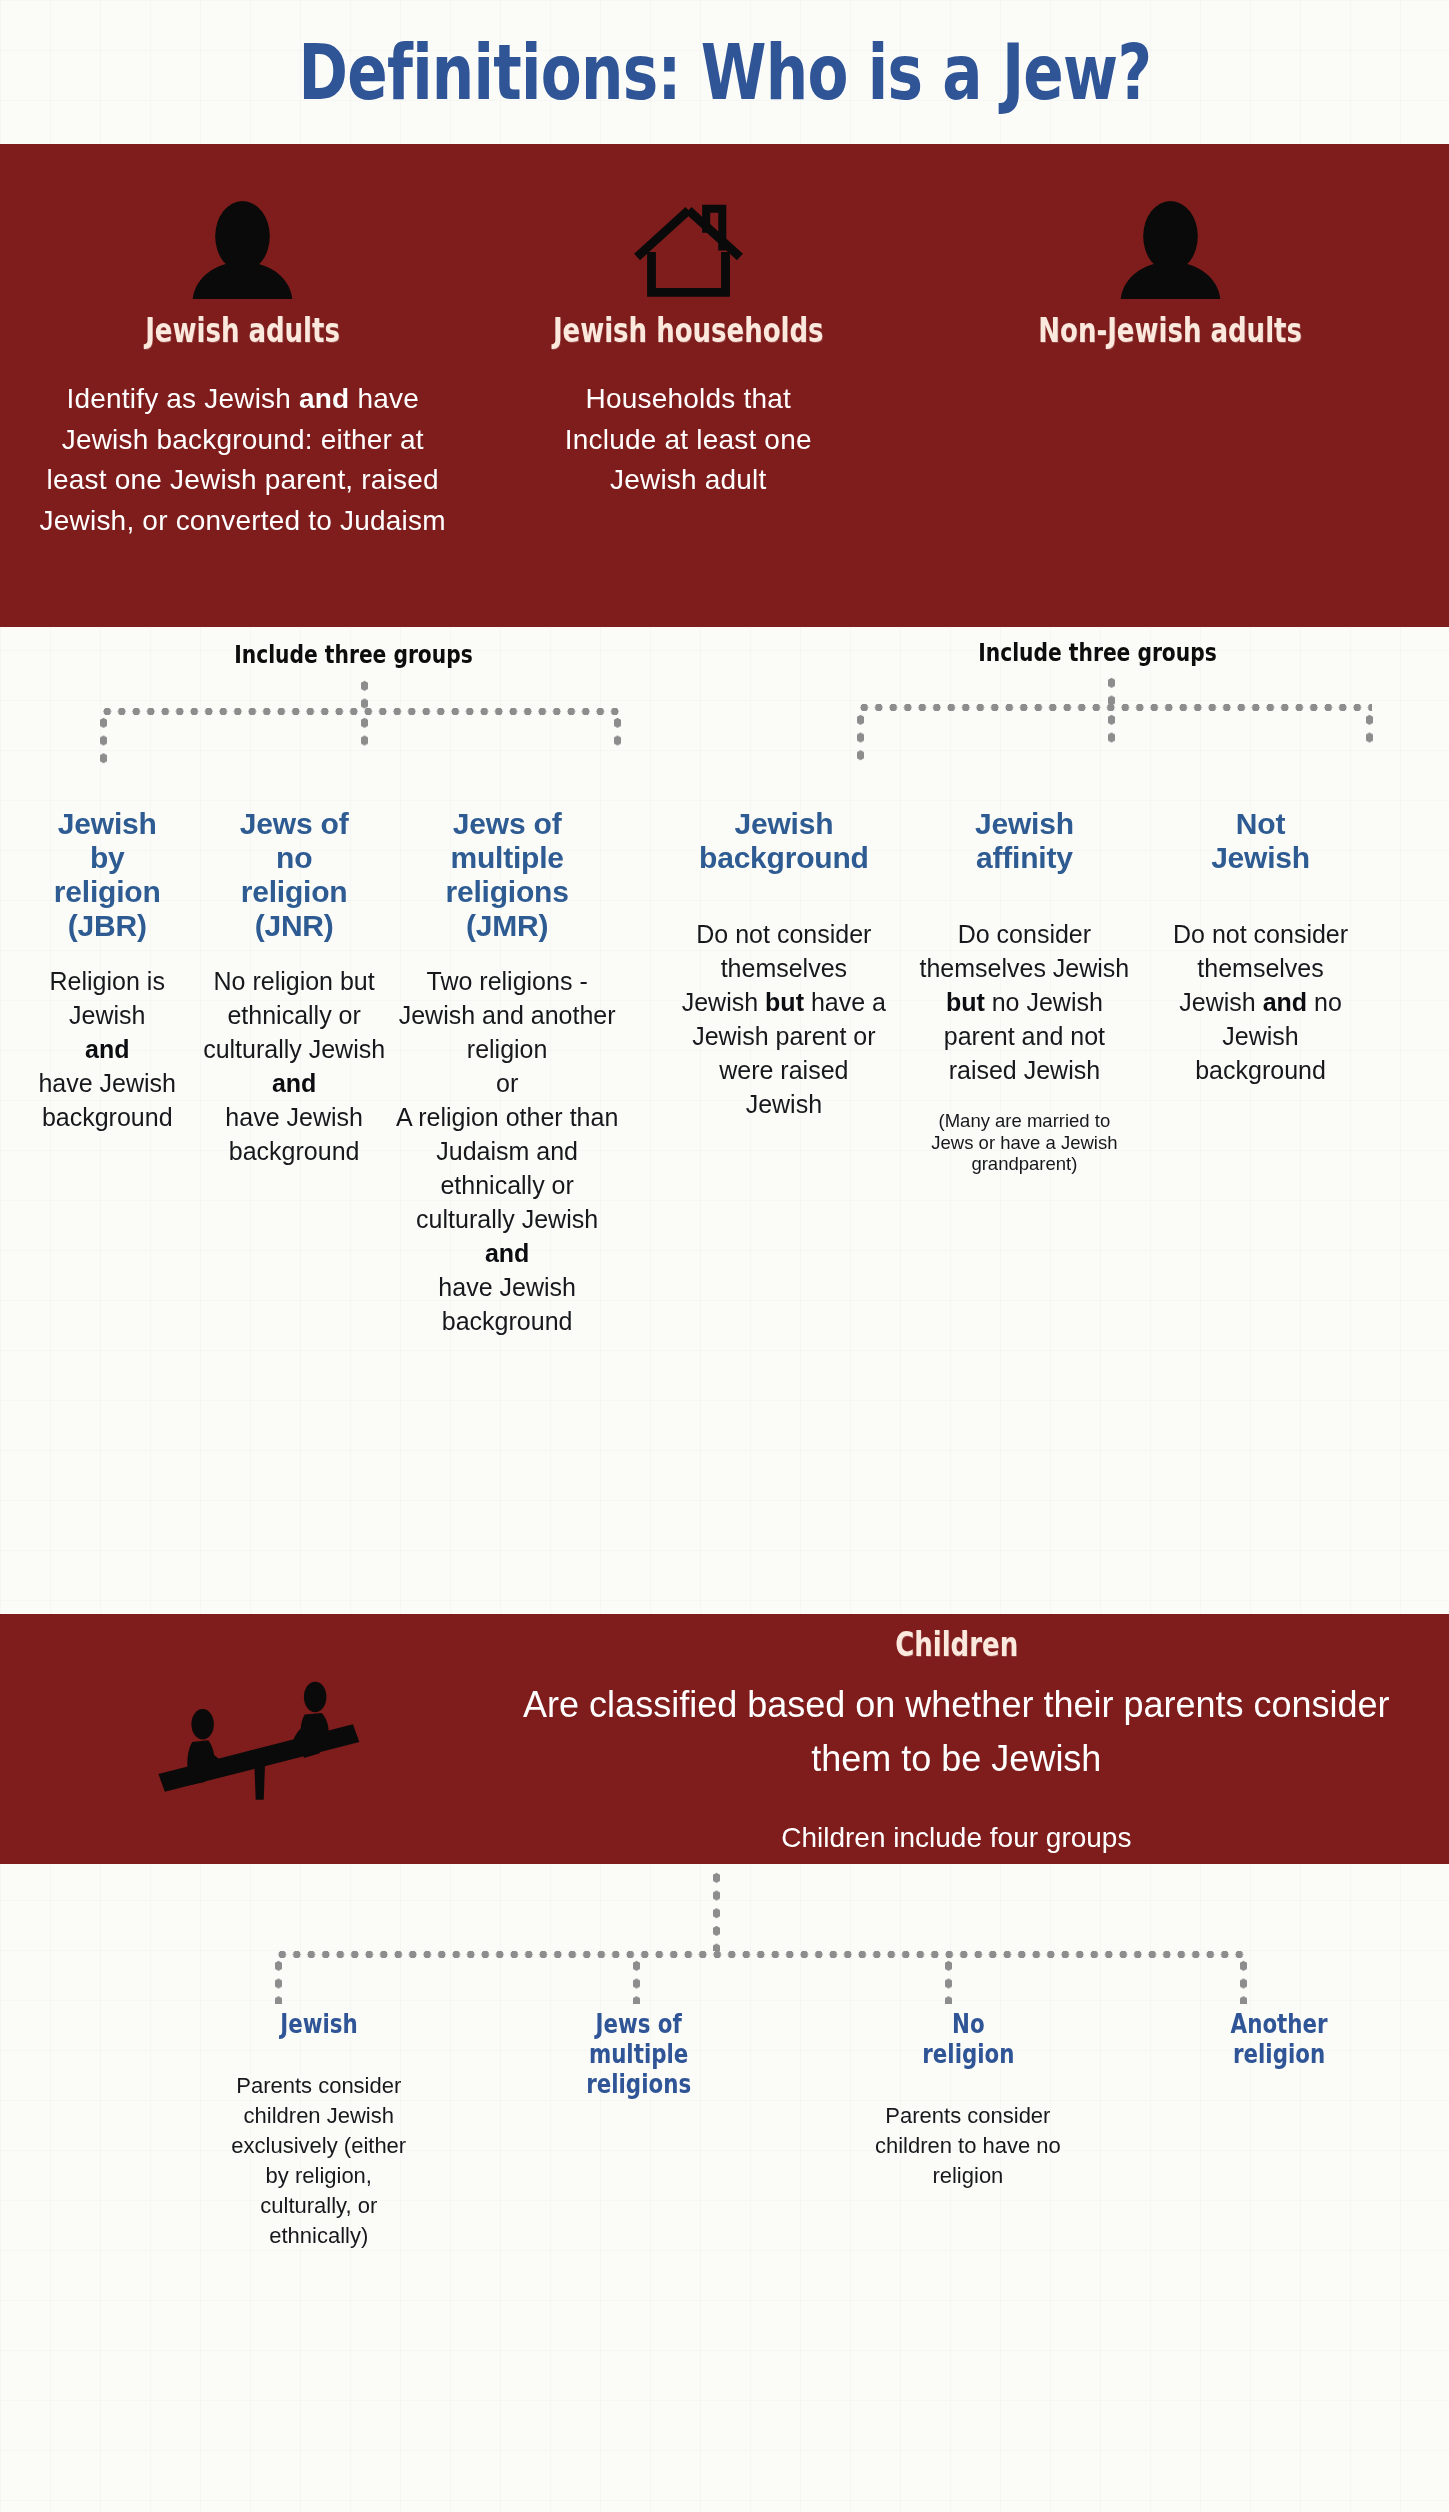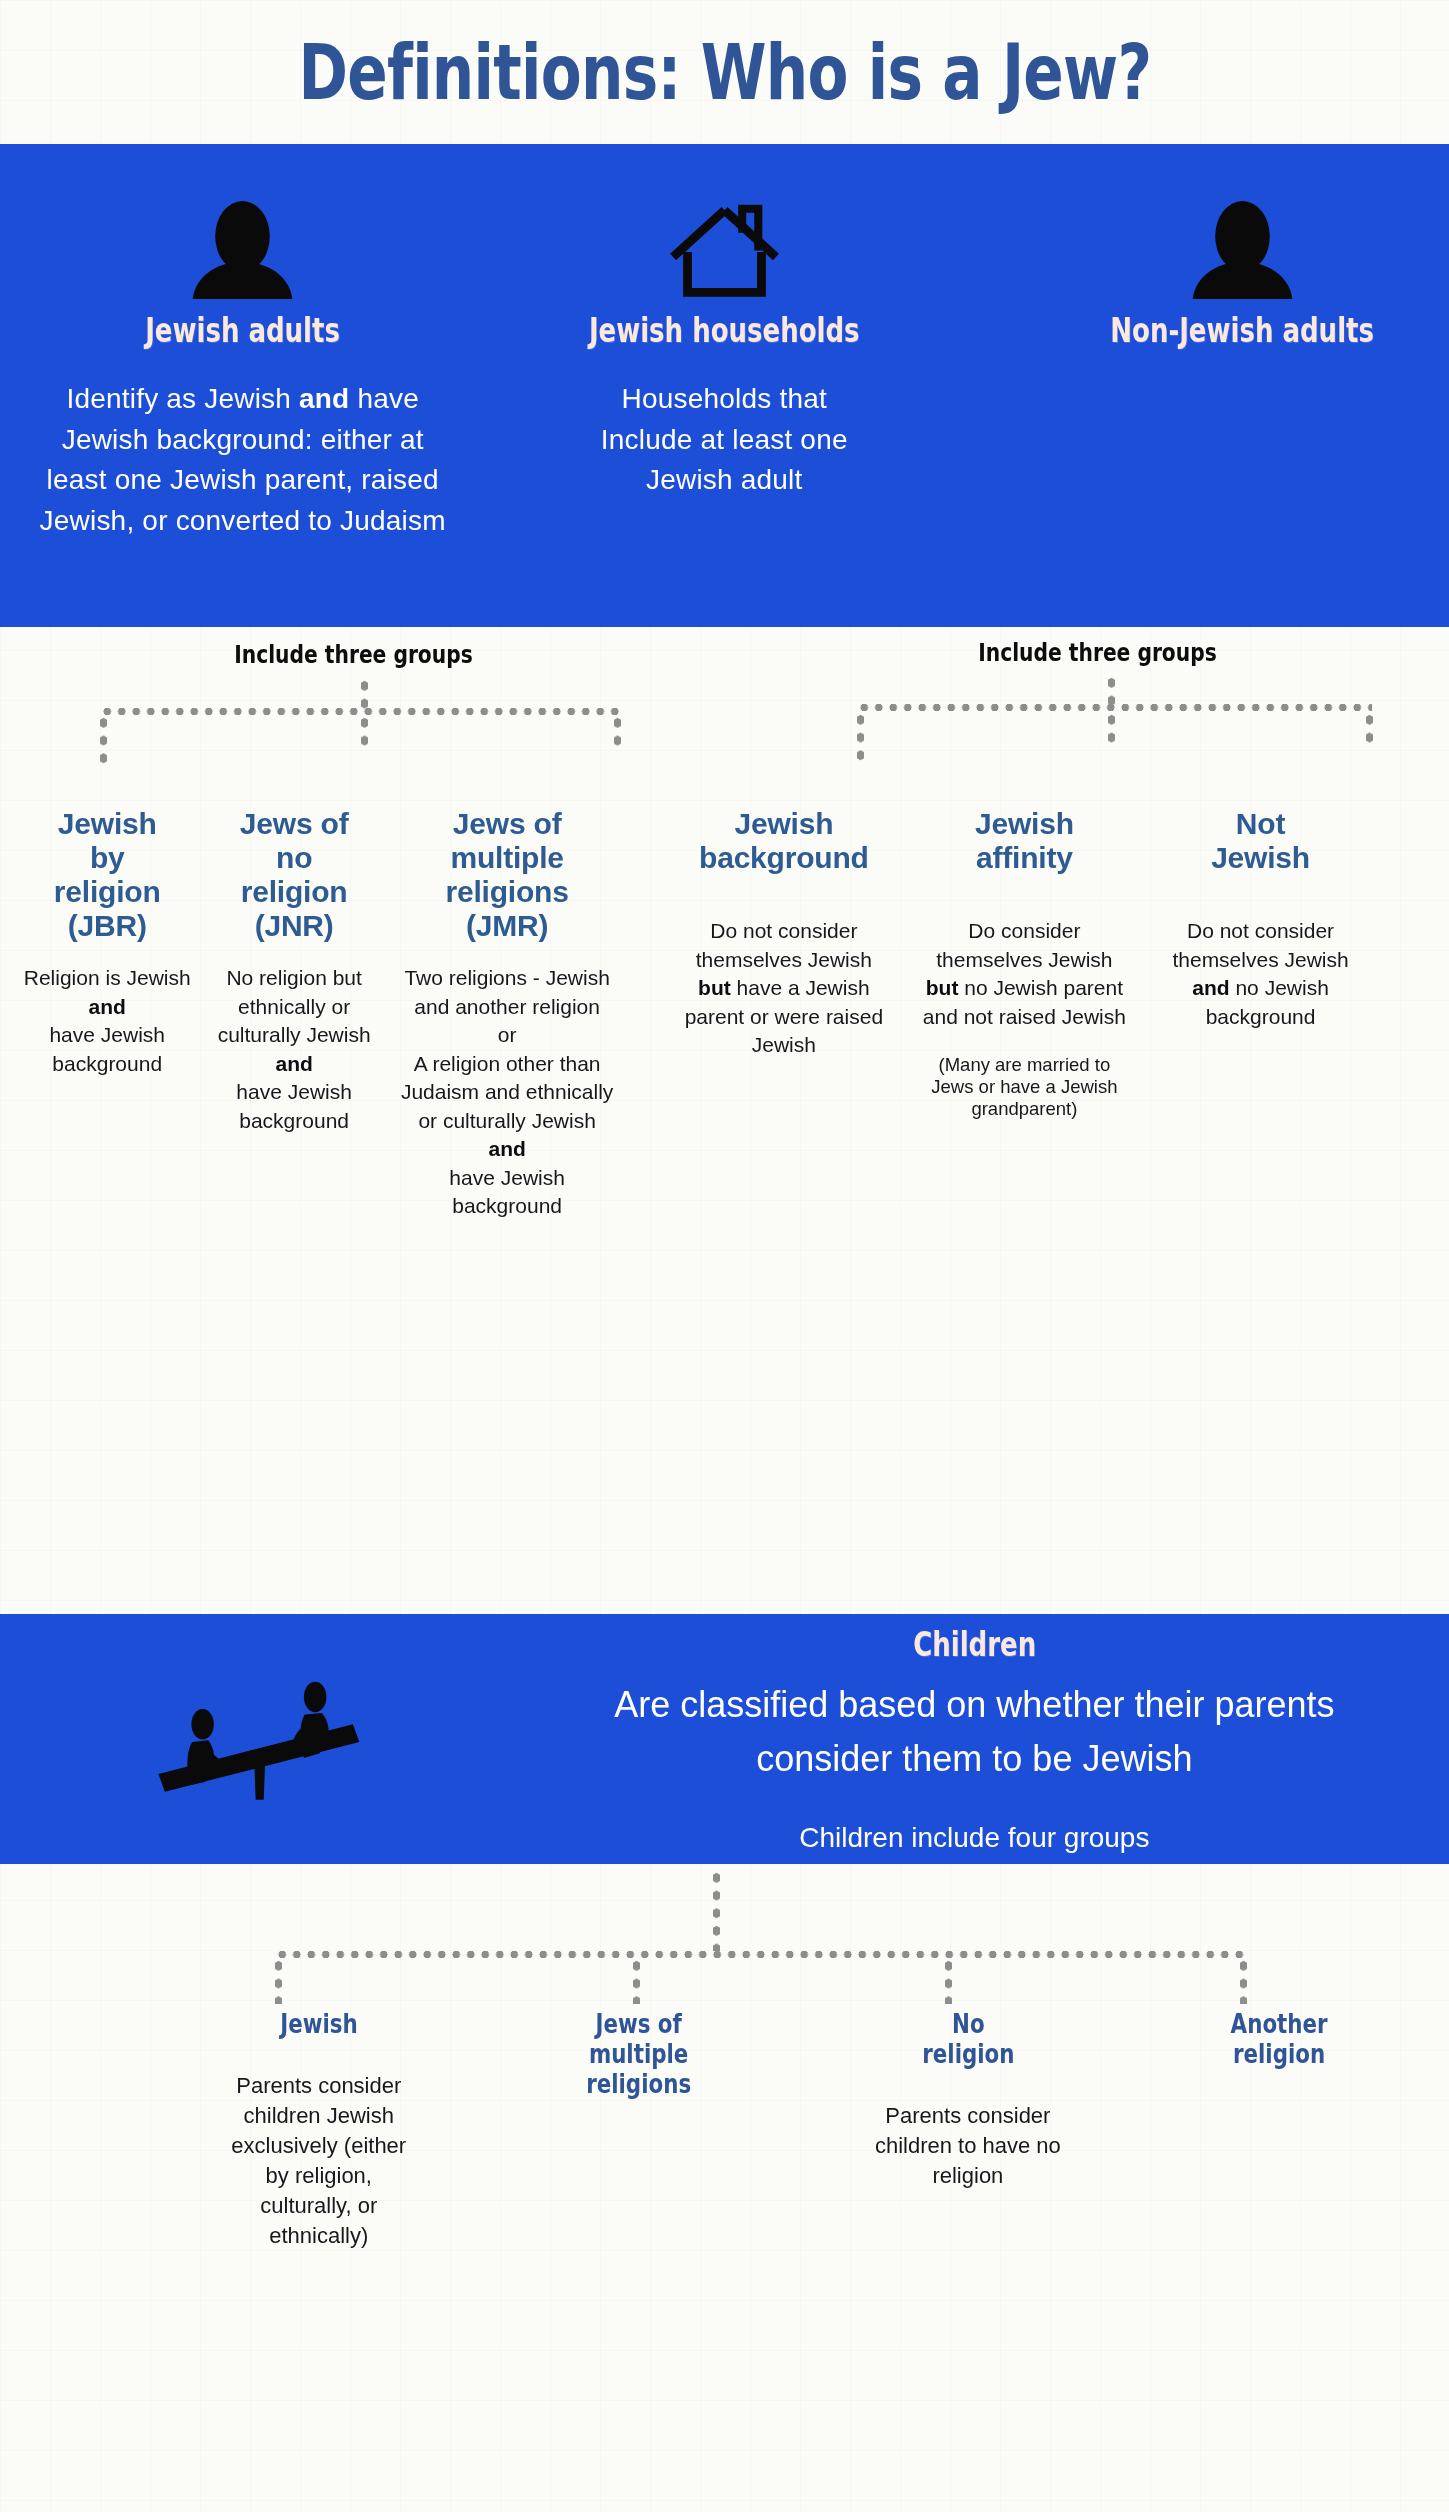--- a/index.html
+++ b/index.html
@@ -39,24 +39,23 @@
     font-size: 77px;
     color: #2f5597;
     letter-spacing: -0.8px;
     transform: scaleX(0.86);
     white-space: nowrap;
     text-shadow: 0.8px 0.8px 0 rgba(255,255,255,0.5);
   }
 
   
   .band {
-    background: #1d4ed8;
+    background: #7f1d1d;
     width: 100%;
     box-sizing: border-box;
-    gap: 36px;
   }
   .band-adults {
     height: 483px;
     padding: 34px 0 0 0;
     display: flex;
   }
   .band-col {
     flex: 1;
     display: flex;
     flex-direction: column;
@@ -140,21 +139,21 @@
   }
   .group-head {
     font-size: 30px;
     font-weight: bold;
     color: #2d5b92;
     line-height: 1.13;
     letter-spacing: -0.2px;
     margin-bottom: 14.5px;
   }
   .group-body {
-    font-size: 21px;
+    font-size: 25px;
     color: #16181c;
     line-height: 1.36;
     font-weight: 300;
   }
   .group-body b { font-weight: bold; color: #0b0d10; }
   .group-note {
     font-size: 18.5px;
     color: #16181c;
     line-height: 1.18;
     font-weight: 300;

